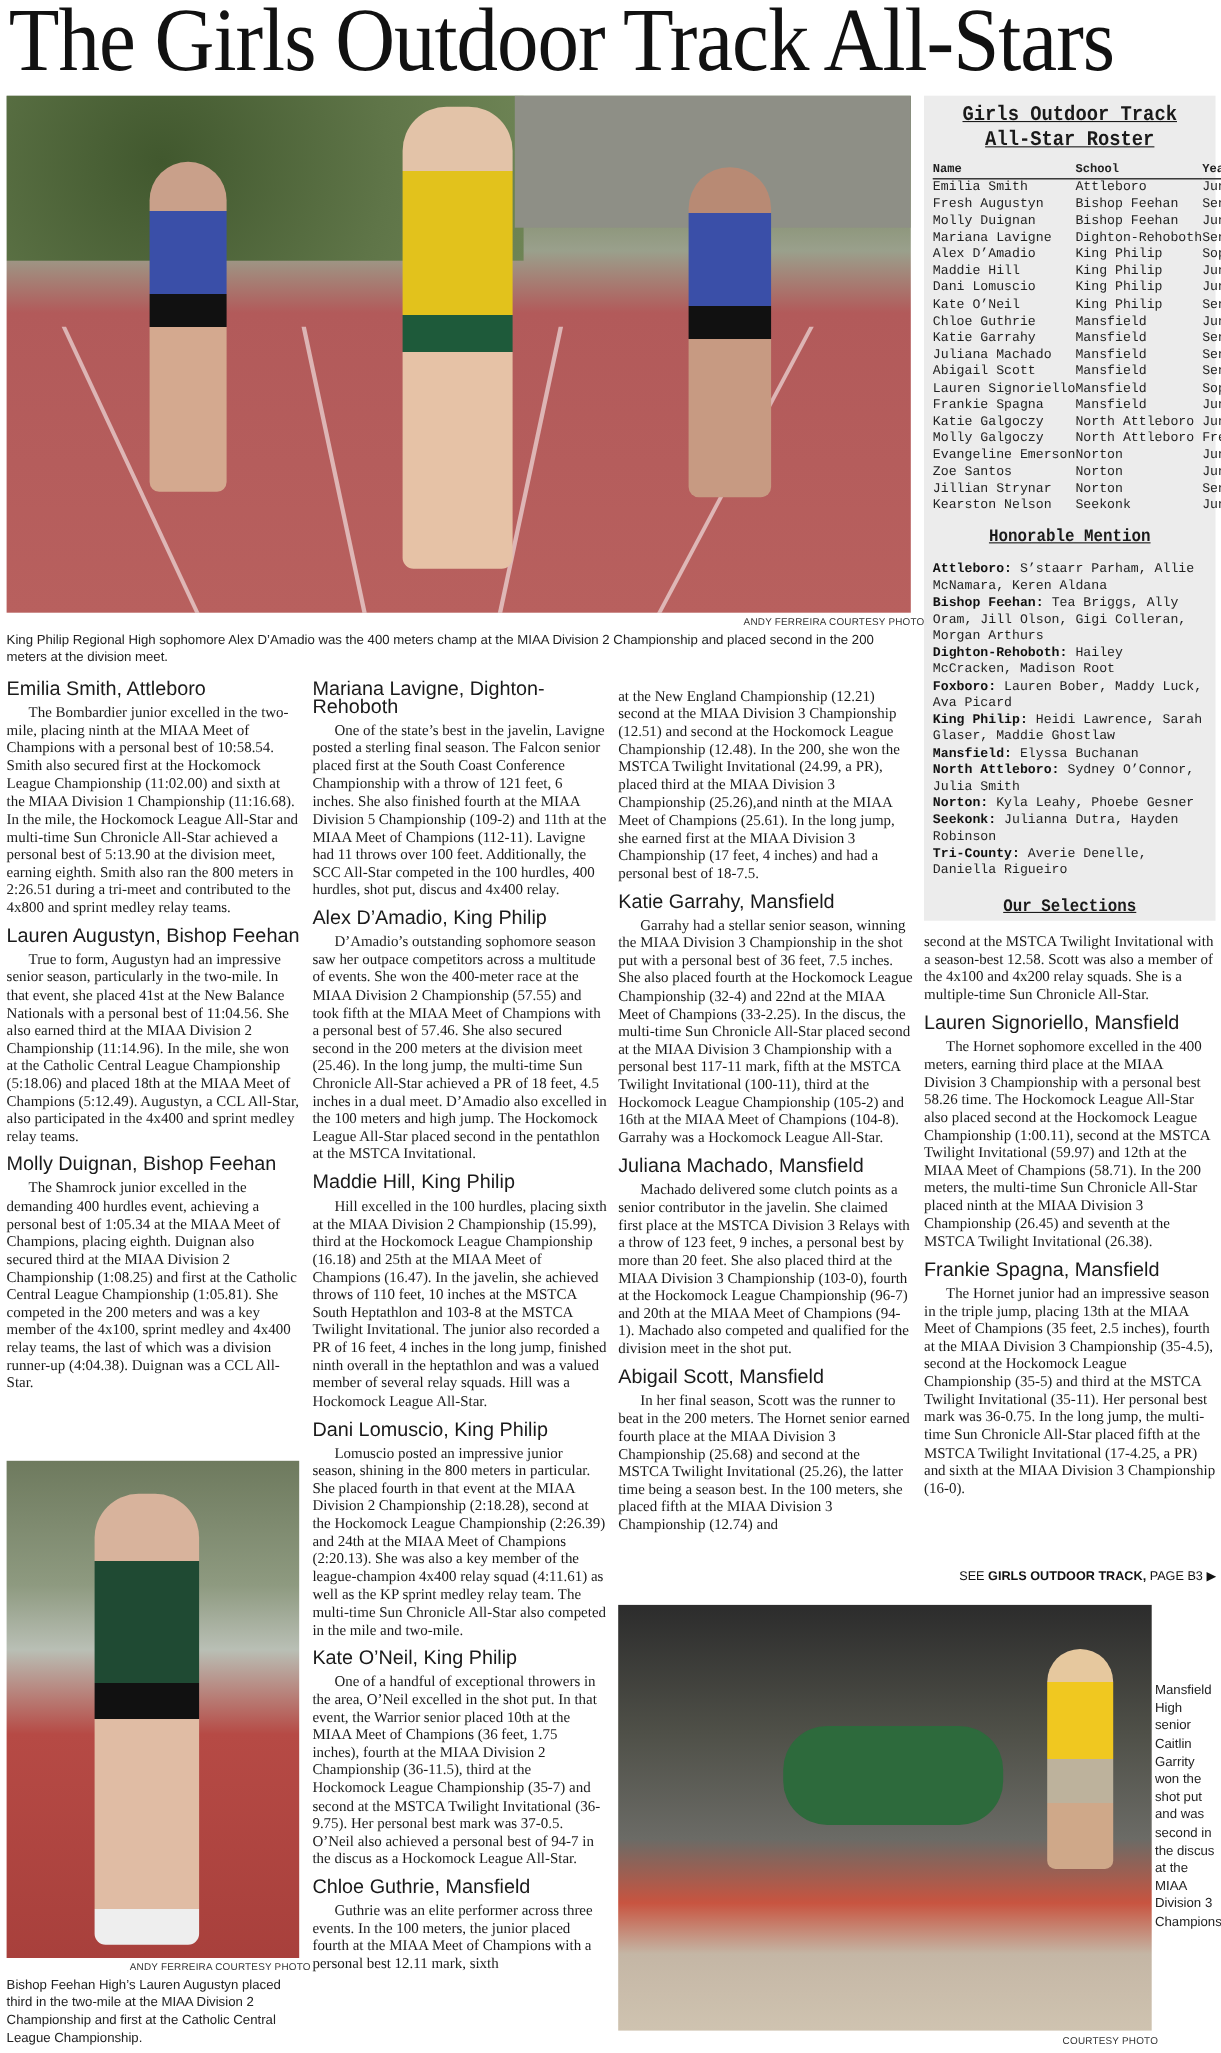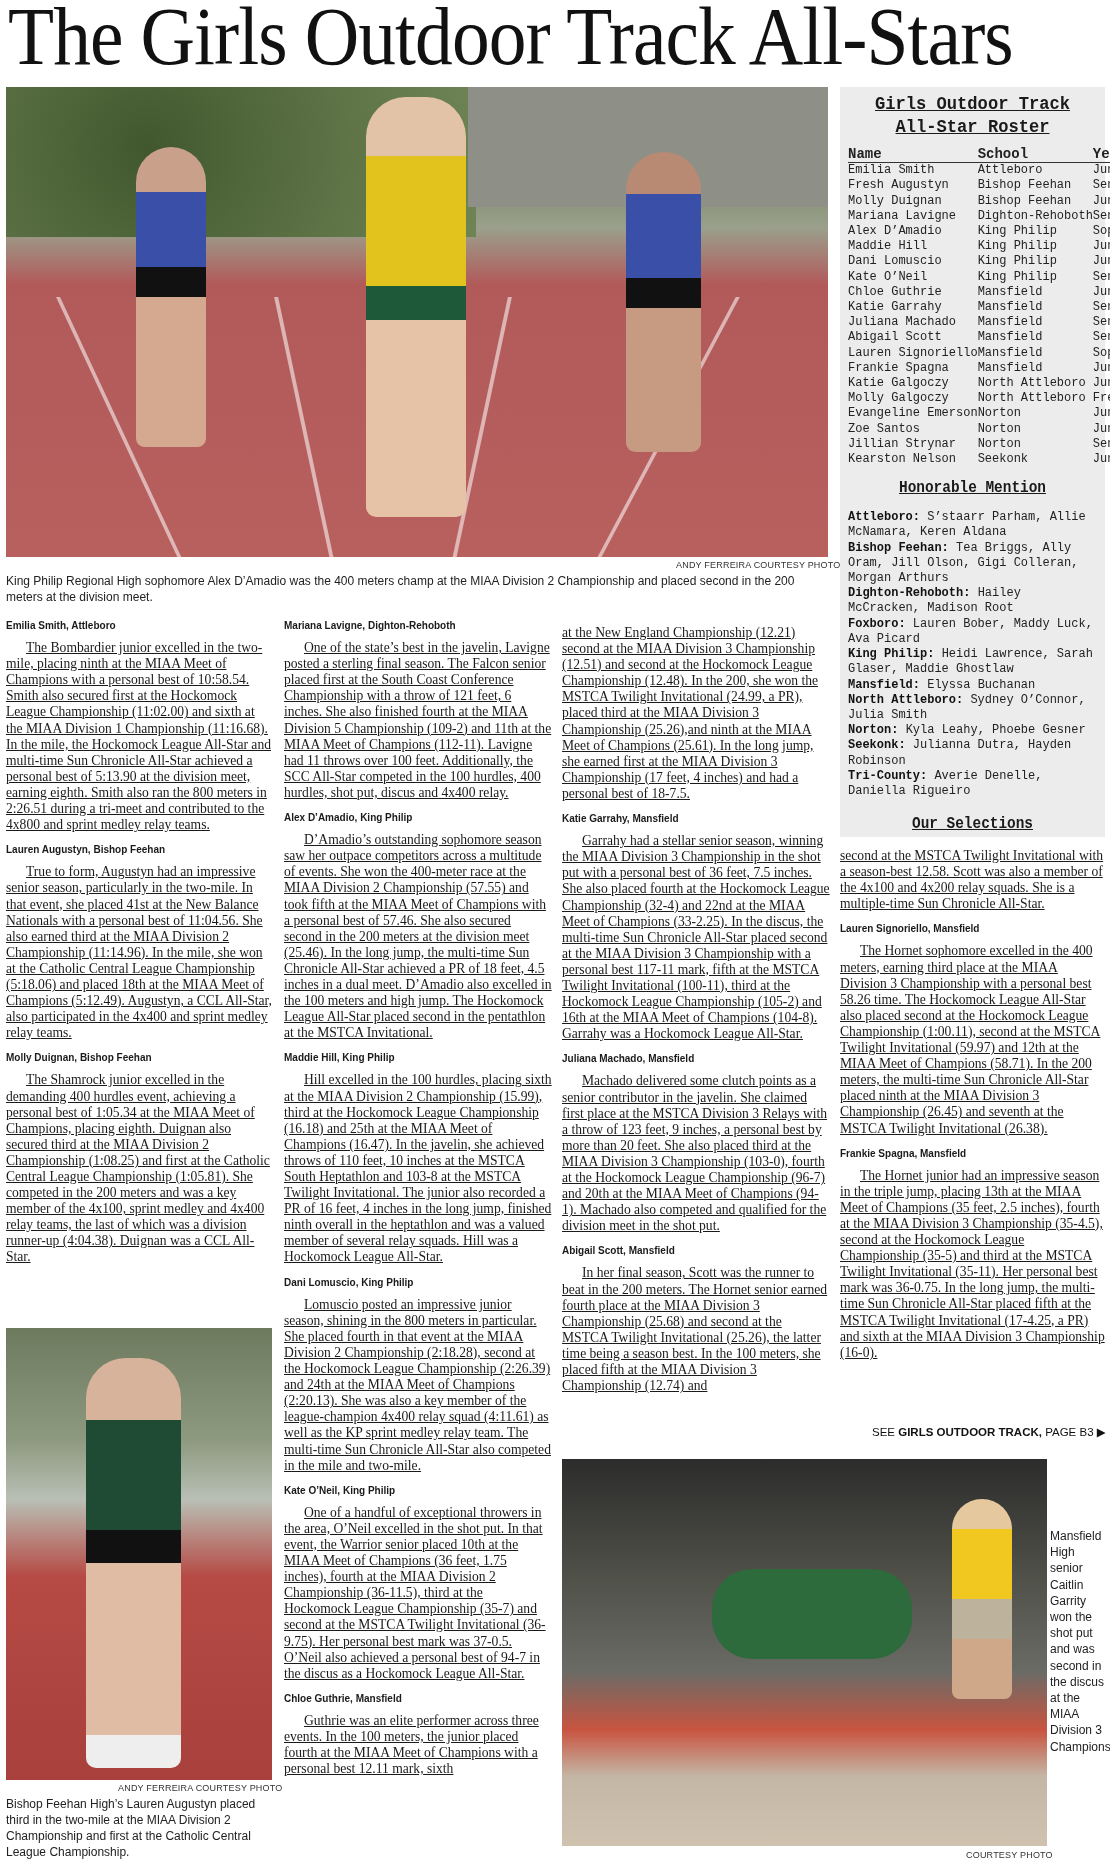--- a/index.html
+++ b/index.html
@@ -7,28 +7,28 @@
   .title { position: absolute; left: 8px; top: -4px; width: 1100px; font-family: "Liberation Serif", serif; font-size: 82px; line-height: 82px; letter-spacing: -1px; transform: scaleX(0.92); transform-origin: left top; white-space: nowrap; color: #111; }
   .photo { position: absolute; overflow: hidden; }
   .main-photo { left: 6px; top: 87px; width: 822px; height: 470px; background: linear-gradient(180deg, #5b6b4a 0%, #7c8a66 18%, #9aa08c 30%, #b25a5a 42%, #b8605e 100%); }
   .main-photo .bldg { position:absolute; right:0; top:0; width:360px; height:120px; background:#8e8f86; }
   .main-photo .trees { position:absolute; left:0; top:0; width:470px; height:150px; background: radial-gradient(circle at 30% 40%, #41582e, #5f7548 60%, #6e8455); }
   .main-photo .lane { position:absolute; top:210px; width:4px; height:300px; background: rgba(255,255,255,.55); }
   .runner { position:absolute; border-radius: 40px 40px 10px 10px; }
   .credit { position: absolute; font-family: Liberation Sans, sans-serif; font-size: 9px; letter-spacing: .2px; color: #333; text-transform: uppercase; text-align: center; }
   .caption { position: absolute; font-family: "Liberation Sans", sans-serif; font-size: 12px; line-height: 16px; color: #222; }
   .col { position: absolute; font-family: "Liberation Serif", serif; font-size: 13.6px; line-height: 16.1px; color: #1a1a1a; text-align: left; }
-  .col h3 { font-family: "Liberation Sans", sans-serif; font-weight: bold; font-size: 10px; margin: 9px 0 6px 0; }
+  .col h3 { font-family: "Liberation Sans", sans-serif; font-weight: normal; font-size: 18px; margin: 9px 0 6px 0; }
   .col h3:first-child { margin-top: 0; }
-  .col p { text-indent: 20px; text-decoration: underline; }
+  .col p { text-indent: 20px; }
   .col p.cont { text-indent: 0; }
   .sidebar { position: absolute; left: 840px; top: 87px; width: 265px; height: 750px; background: #ececec; font-family: Liberation Mono, monospace; padding: 6px 8px; }
   .sb-title { text-align: center; font-weight: bold; font-size: 19px; line-height: 23px; text-decoration: underline; transform: scaleX(.9); }
   .roster { width: 100%; margin-top: 8px; font-size: 12px; line-height: 15.2px; border-collapse: collapse; color:#222; }
-  .roster th { text-align: left; font-size: 14px; border-bottom: 1px solid #333; padding: 0; }
+  .roster th { text-align: left; font-size: 11px; border-bottom: 1px solid #333; padding: 0; }
   .roster td { padding: 0; white-space: nowrap; }
   .hm { font-size: 12px; line-height: 15.2px; margin-top: 10px; color:#222; }
   .hm b { color: #111; margin-top: 40px; }
   .sel-text { font-size: 12px; line-height: 15px; padding: 0 8px; margin-top: 8px; color:#333; }
   .see { position: absolute; left: 872px; top: 1425px; font-family: "Liberation Sans", sans-serif; font-size: 11.5px; color: #111; }
   .left-photo { left: 6px; top: 1328px; width: 266px; height: 452px; background: linear-gradient(180deg, #6e7a5e 0%, #8e9a80 25%, #b9bfb5 38%, #b64a45 55%, #a8403c 100%); }
   .right-photo { left: 562px; top: 1459px; width: 485px; height: 387px; background: linear-gradient(180deg, #2c2c2c 0%, #4f5048 30%, #6b6b66 55%, #c85440 70%, #c4b6a5 82%, #cfc3b0 100%); }
   .side-caption { position: absolute; left: 1050px; top: 1528px; width: 60px; font-family: "Liberation Sans", sans-serif; font-size: 12px; line-height: 16.2px; color:#222; }
 </style>
 </head>

